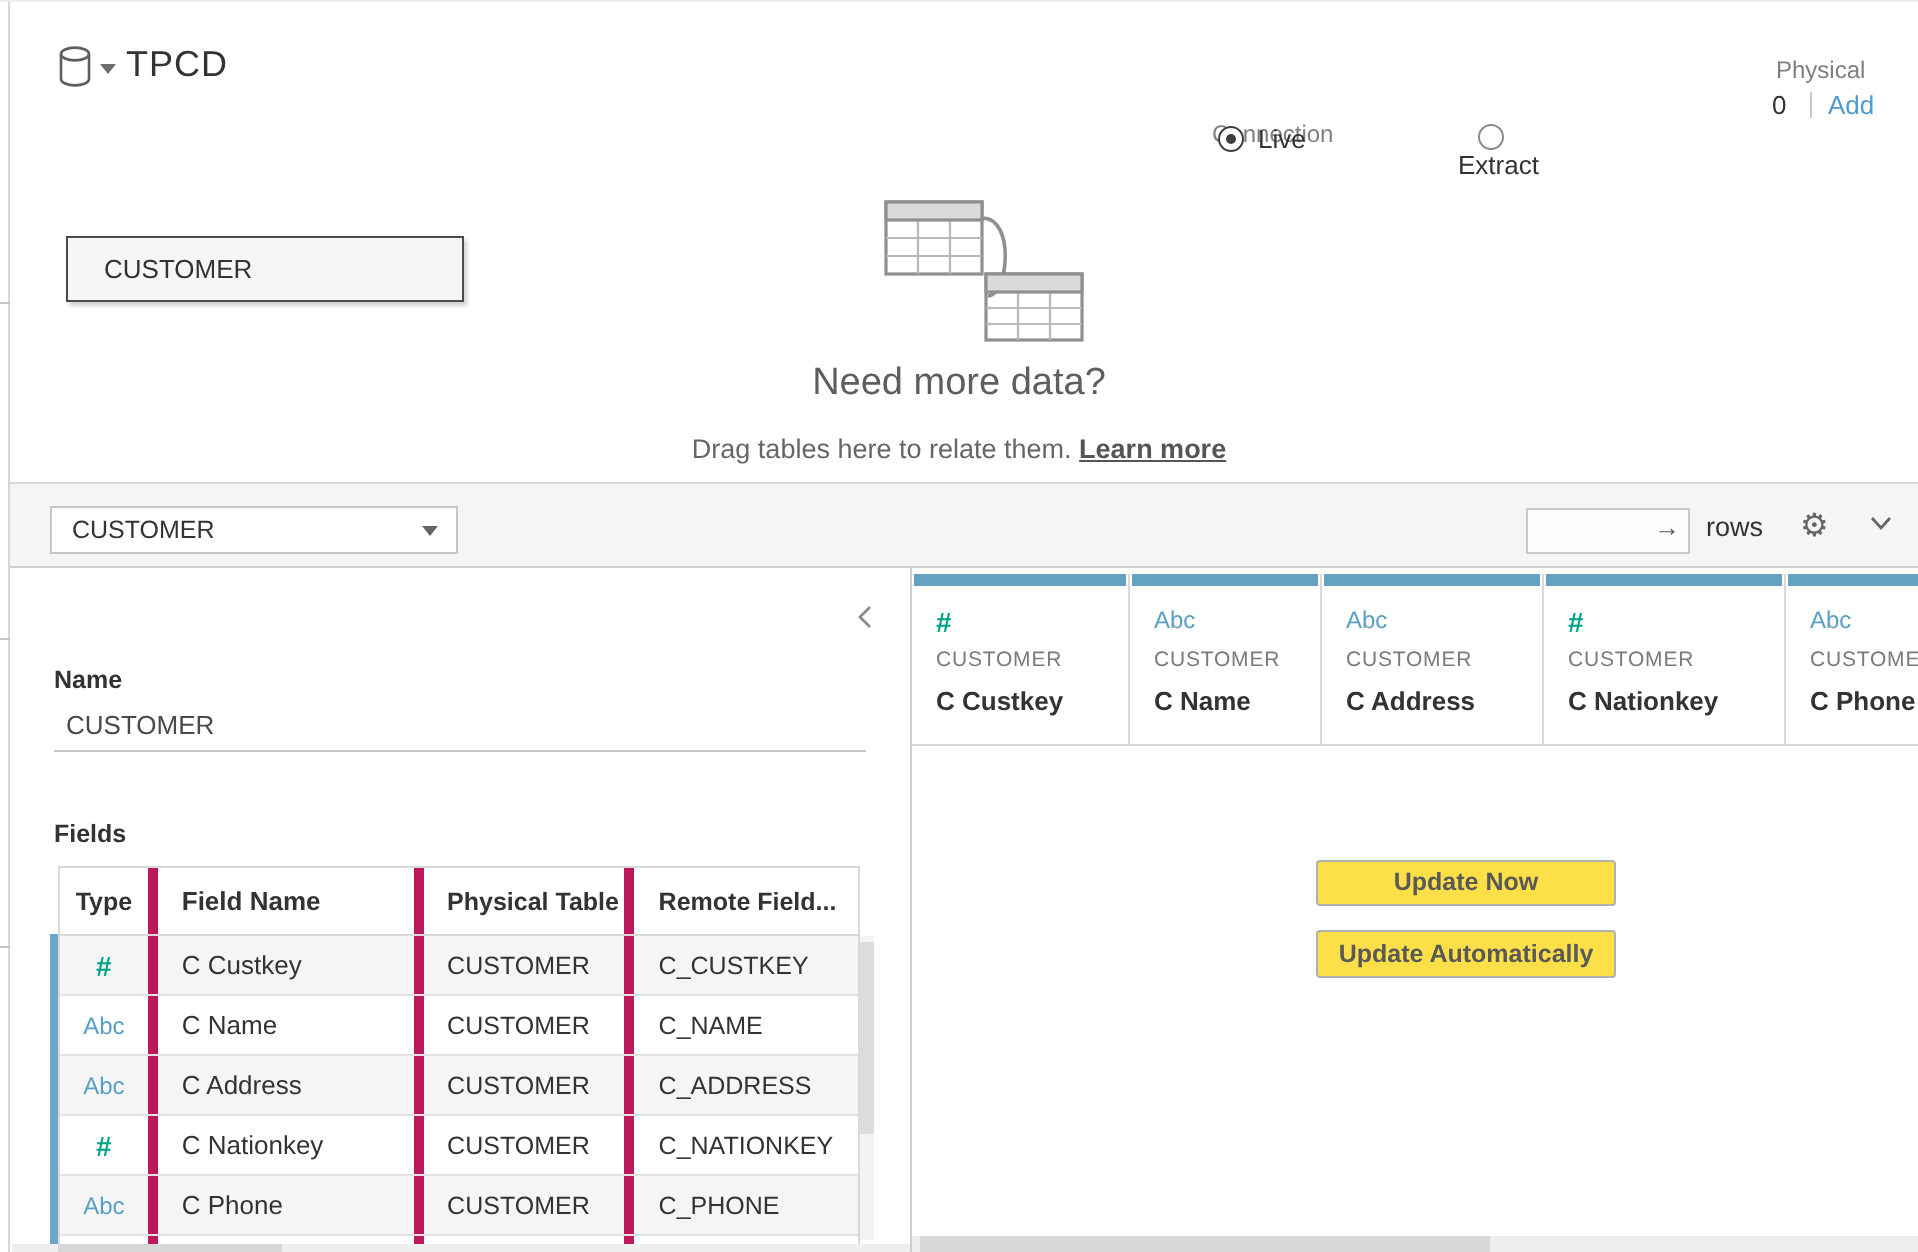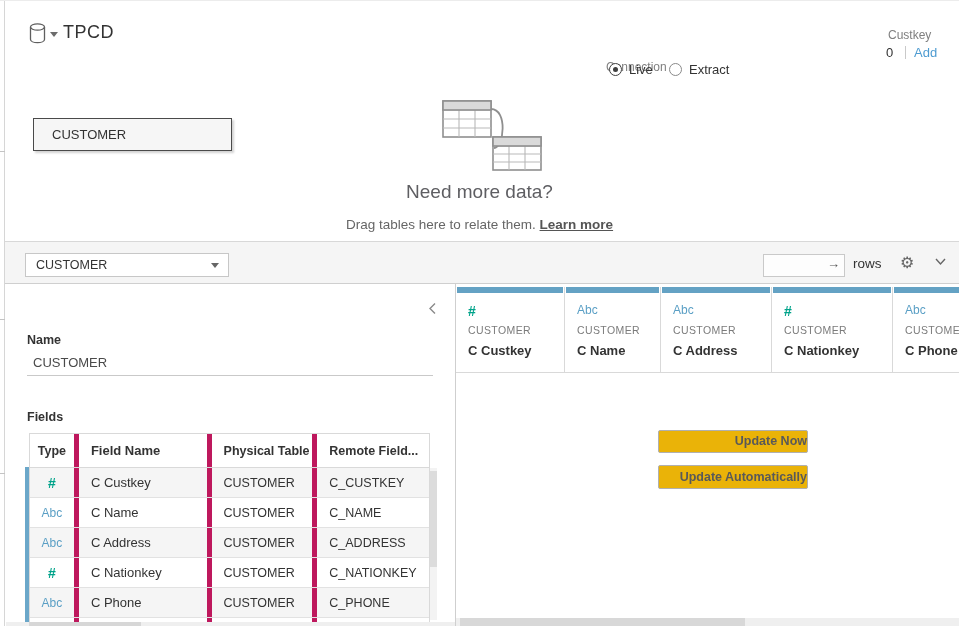--- a/index.html
+++ b/index.html
@@ -75,21 +75,21 @@
 
   
   .grid { position:absolute; left:456px; top:286px; width:503px; height:340px; overflow:hidden; }
   .gcols { display:flex; }
   .gcol { position:relative; height:86px; border-right:1px solid #d9d9d9; border-bottom:1px solid #d9d9d9; background:#fff; flex:none; cursor:pointer; }
   .gstrip { position:absolute; left:1px; right:1px; top:0; height:6px; background:#64a2c4; }
   .gicon { position:absolute; left:12px; top:16px; }
   .gtable { position:absolute; left:12px; top:37px; font-size:10.5px; color:#7b7b7b; letter-spacing:.4px; white-space:nowrap; }
   .gfield { position:absolute; left:12px; top:56px; font-size:13px; font-weight:bold; color:#333; white-space:nowrap; }
 
-  .btn { position:absolute; left:202px; width:150px; background:#eab308; border:1px solid #b0b0b0; border-radius:2px; font-size:12.5px; font-weight:bold; color:#595959; text-align:right; cursor:pointer; font-family:"Liberation Sans", sans-serif; }
+  .btn { position:absolute; left:202px; width:150px; background:#fde047; border:1px solid #b0b0b0; border-radius:2px; font-size:12.5px; font-weight:bold; color:#595959; text-align:center; cursor:pointer; font-family:"Liberation Sans", sans-serif; }
   .btn-now { top:143px; height:23px; line-height:21px; }
   .btn-auto { top:178px; height:24px; line-height:22px; }
 
   .hscroll-right { position:absolute; left:456px; top:617px; width:503px; height:9px; background:#efefef; }
   .hscroll-right .thumb { position:absolute; left:4px; top:0; width:285px; height:9px; background:#d8d8d8; }
 </style>
 </head>
 <body>
 
 <div class="stage">
@@ -105,26 +105,26 @@
     <path d="M1.5 4 v12.5 c0,1.8 3.1,3.2 7,3.2 s7,-1.4 7,-3.2 V4" fill="none" stroke="#5f5f5f" stroke-width="1.3"></path>
   </svg>
   <div class="db-caret"></div>
   <div class="app-title">TPCD</div>
 
   <div class="conn-label">Connection</div>
   <div class="radio-row" style="left:609px;">
     <span class="radio sel"></span>
     <span class="radio-label">Live</span>
   </div>
-  <div class="radio-row" style="left:669px;">
+  <div class="radio-row" style="left:722px;flex-direction:column;">
     <span class="radio"></span>
     <span class="radio-label">Extract</span>
   </div>
 
-  <div class="filters-label">Custkey</div>
+  <div class="filters-label">Physical</div>
   <div class="filters-count">0</div>
   <div class="filters-sep"></div>
   <div class="filters-add">Add</div>
 
   <div class="table-chip">CUSTOMER</div>
 
   <svg class="illus" width="112" height="76" viewBox="0 0 112 76">
     <g stroke="#8f8f8f" stroke-width="1.6" fill="#fff">
       <rect x="9" y="5" width="48" height="36"></rect>
       <rect x="59" y="41" width="48" height="33"></rect>

